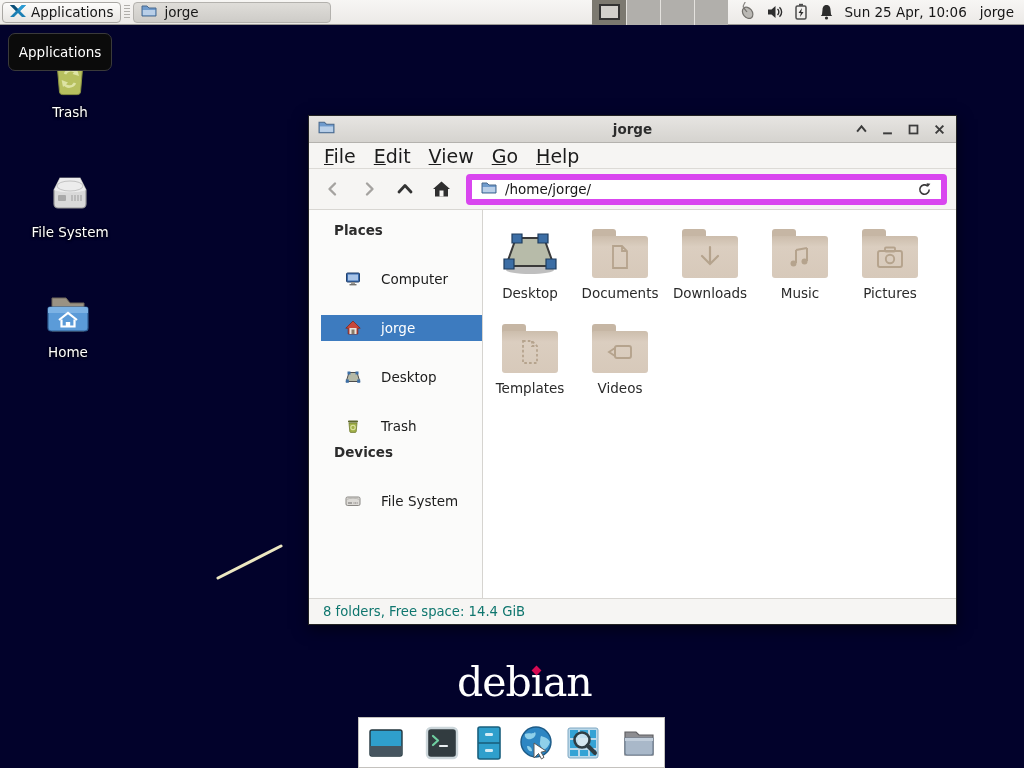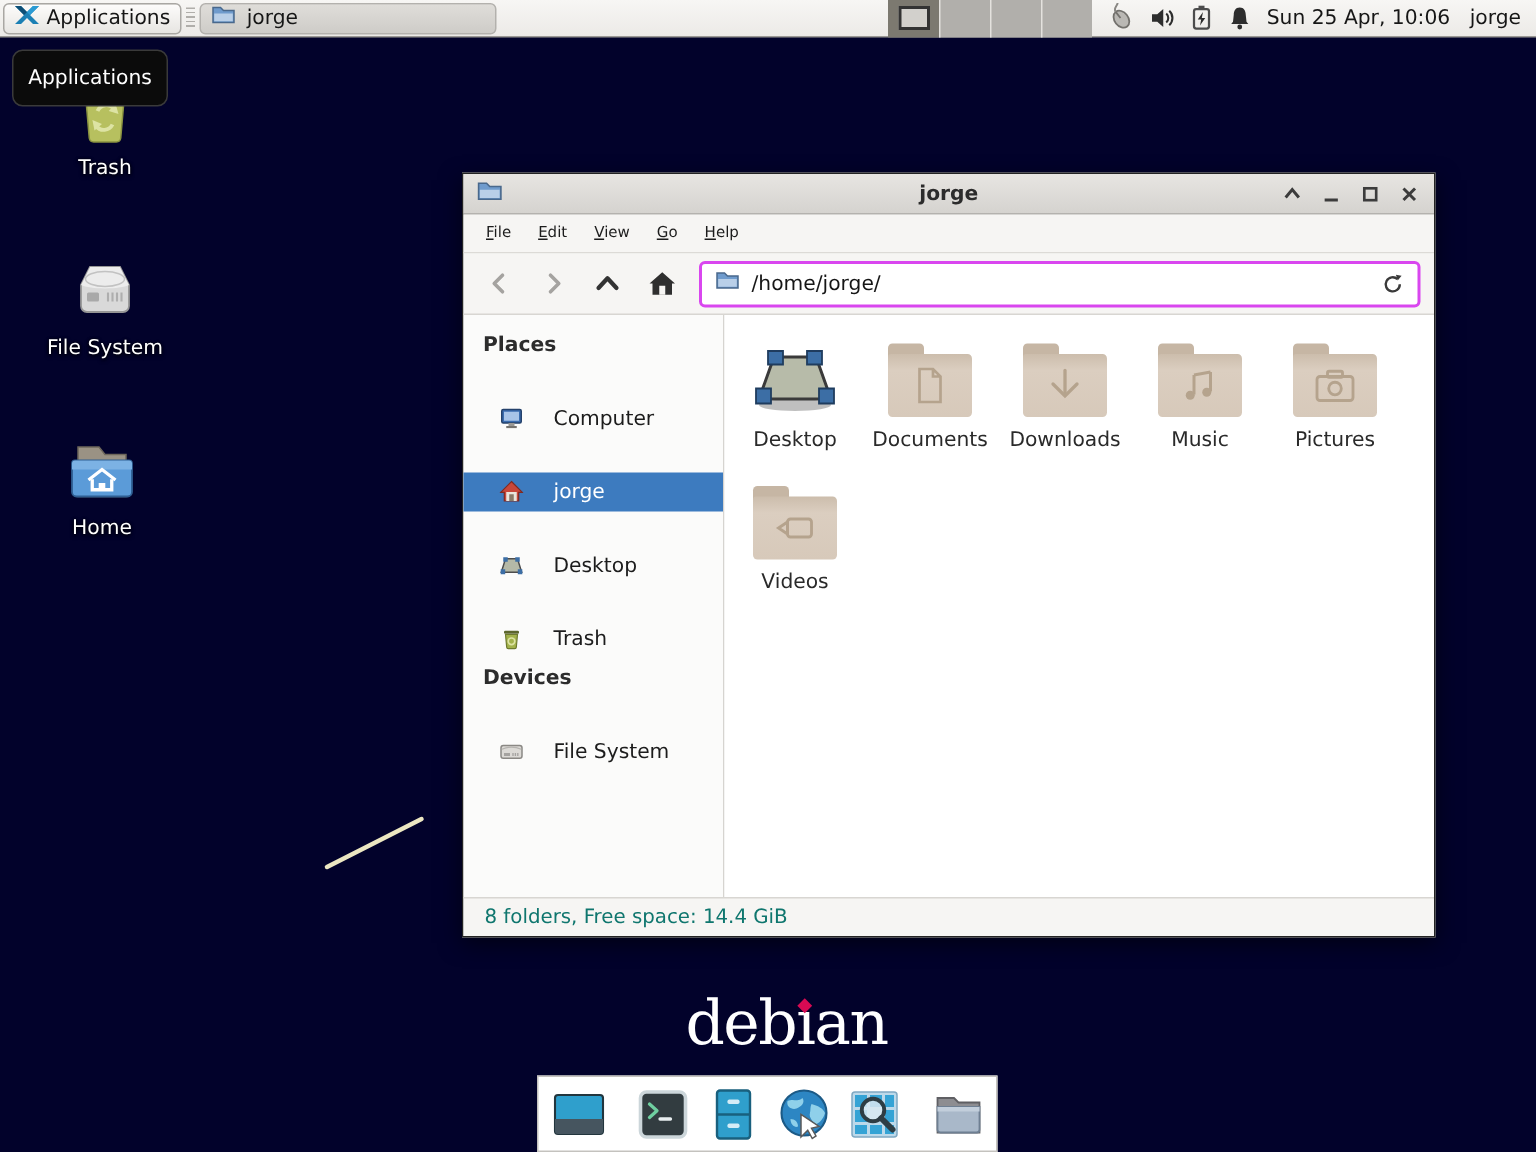--- a/index.html
+++ b/index.html
@@ -60,32 +60,32 @@
     display:flex; flex-direction:column; z-index:20; }
   .titlebar { height:27px; background:linear-gradient(#e7e5e2,#d5d3cf);
     border-bottom:1px solid #b4b2ae; display:flex; align-items:center; padding:0 9px; }
   .titlebar .title { position:absolute; left:0; right:0; text-align:center;
     font-weight:bold; font-size:13.5px; color:#2c2c2c; pointer-events:none; }
   .titlebar { position:relative; }
   .tb-buttons { margin-left:auto; display:flex; gap:10px; z-index:2; }
   .tb-btn { width:16px; height:16px; display:flex; align-items:center; justify-content:center; }
   .menubar { height:26px; background:#f6f5f3; border-bottom:1px solid #dcdad6;
     display:flex; align-items:center; padding-left:6px; }
-  .menu-item { padding:3px 9px; font-size:10px; color:#1c1c1c; }
+  .menu-item { padding:3px 9px; font-size:19px; color:#1c1c1c; }
   .mn { text-decoration:underline; }
   .toolbar { height:41px; background:#f6f5f3; border-bottom:1px solid #d8d6d2;
     display:flex; align-items:center; padding:0 9px; gap:6px; }
   .tool-btn { width:30px; height:30px; display:flex; align-items:center; justify-content:center; }
-  .pathbar { flex:1; height:31px; margin-left:4px; background:#fff; border:2px solid #d946ef;
+  .pathbar { flex:1; height:31px; margin-left:4px; background:#fff; border:6px solid #d946ef;
     border-radius:4px; display:flex; align-items:center; padding:0 9px; gap:8px;
     font-size:13.5px; color:#161616; }
   .pathbar .reload { margin-left:auto; display:flex; }
   .window-body { flex:1; display:flex; min-height:0; }
   .sidebar { width:174px; background:#fbfbfa; border-right:1px solid #d6d4d0;
-    padding-top:7px; font-size:13.5px; }
+    padding-top:7px; font-size:13.5px;padding-left:12px; }
   .side-header { font-weight:bold; color:#2c2c2c; padding:5px 10px 5px 13px; }
   .side-row { display:flex; align-items:center; gap:20px; height:26px; padding-left:24px; color:#1c1c1c;margin-top:23px; }
   .side-row svg { flex:none; }
   .side-row.selected { background:#3d7bbf; color:#fff; }
   .main-area { flex:1; background:#fff; padding:10px 0 0 2px; overflow:hidden; }
   .icon-grid { display:flex; flex-wrap:wrap; }
   .grid-cell { width:90px; height:95px; display:flex; flex-direction:column; align-items:center;
     font-size:13.5px; color:#2a2a2a; }
   .cell-icon { height:58px; display:flex; align-items:flex-end; justify-content:center; margin-bottom:7px; }
   .bfolder { width:56px; height:42px; position:relative; }
@@ -447,20 +447,32 @@
                   <rect x="2" y="6" width="24" height="16" rx="2" fill="none" stroke="#b5a38d" stroke-width="1.9"></rect>
                   <rect x="9" y="2.5" width="10" height="4" rx="1" fill="none" stroke="#b5a38d" stroke-width="1.9"></rect>
                   <circle cx="14" cy="14" r="4.2" fill="none" stroke="#b5a38d" stroke-width="1.9"></circle>
                 </svg>
               </span>
             </span>
             <span>Pictures</span>
           </div>
 
 
+          <div class="grid-cell">
+            <span class="cell-icon">
+              <span class="bfolder">
+                <span class="tab"></span>
+                  <span class="fbody"></span>
+                <svg width="24" height="26" viewBox="0 0 24 26">
+                    <path d="M5,2 h9 l5,5 v17 h-14 z M14,2 v5 h5" fill="none" stroke="#b5a38d" stroke-width="1.8" stroke-dasharray="2.6 2.2"></path>
+                  </svg>
+              </span>
+            </span>
+            <span>Templates</span>
+          </div>
 
           <div class="grid-cell">
             <span class="cell-icon">
               <span class="bfolder">
                 <span class="tab"></span>
                   <span class="fbody"></span>
                 <svg width="28" height="24" viewBox="0 0 28 24">
                   <rect x="9" y="6" width="16" height="12" rx="2" fill="none" stroke="#b5a38d" stroke-width="1.9"></rect>
                   <polygon points="3,12 9,8 9,16" fill="none" stroke="#b5a38d" stroke-width="1.9"></polygon>
                 </svg>

